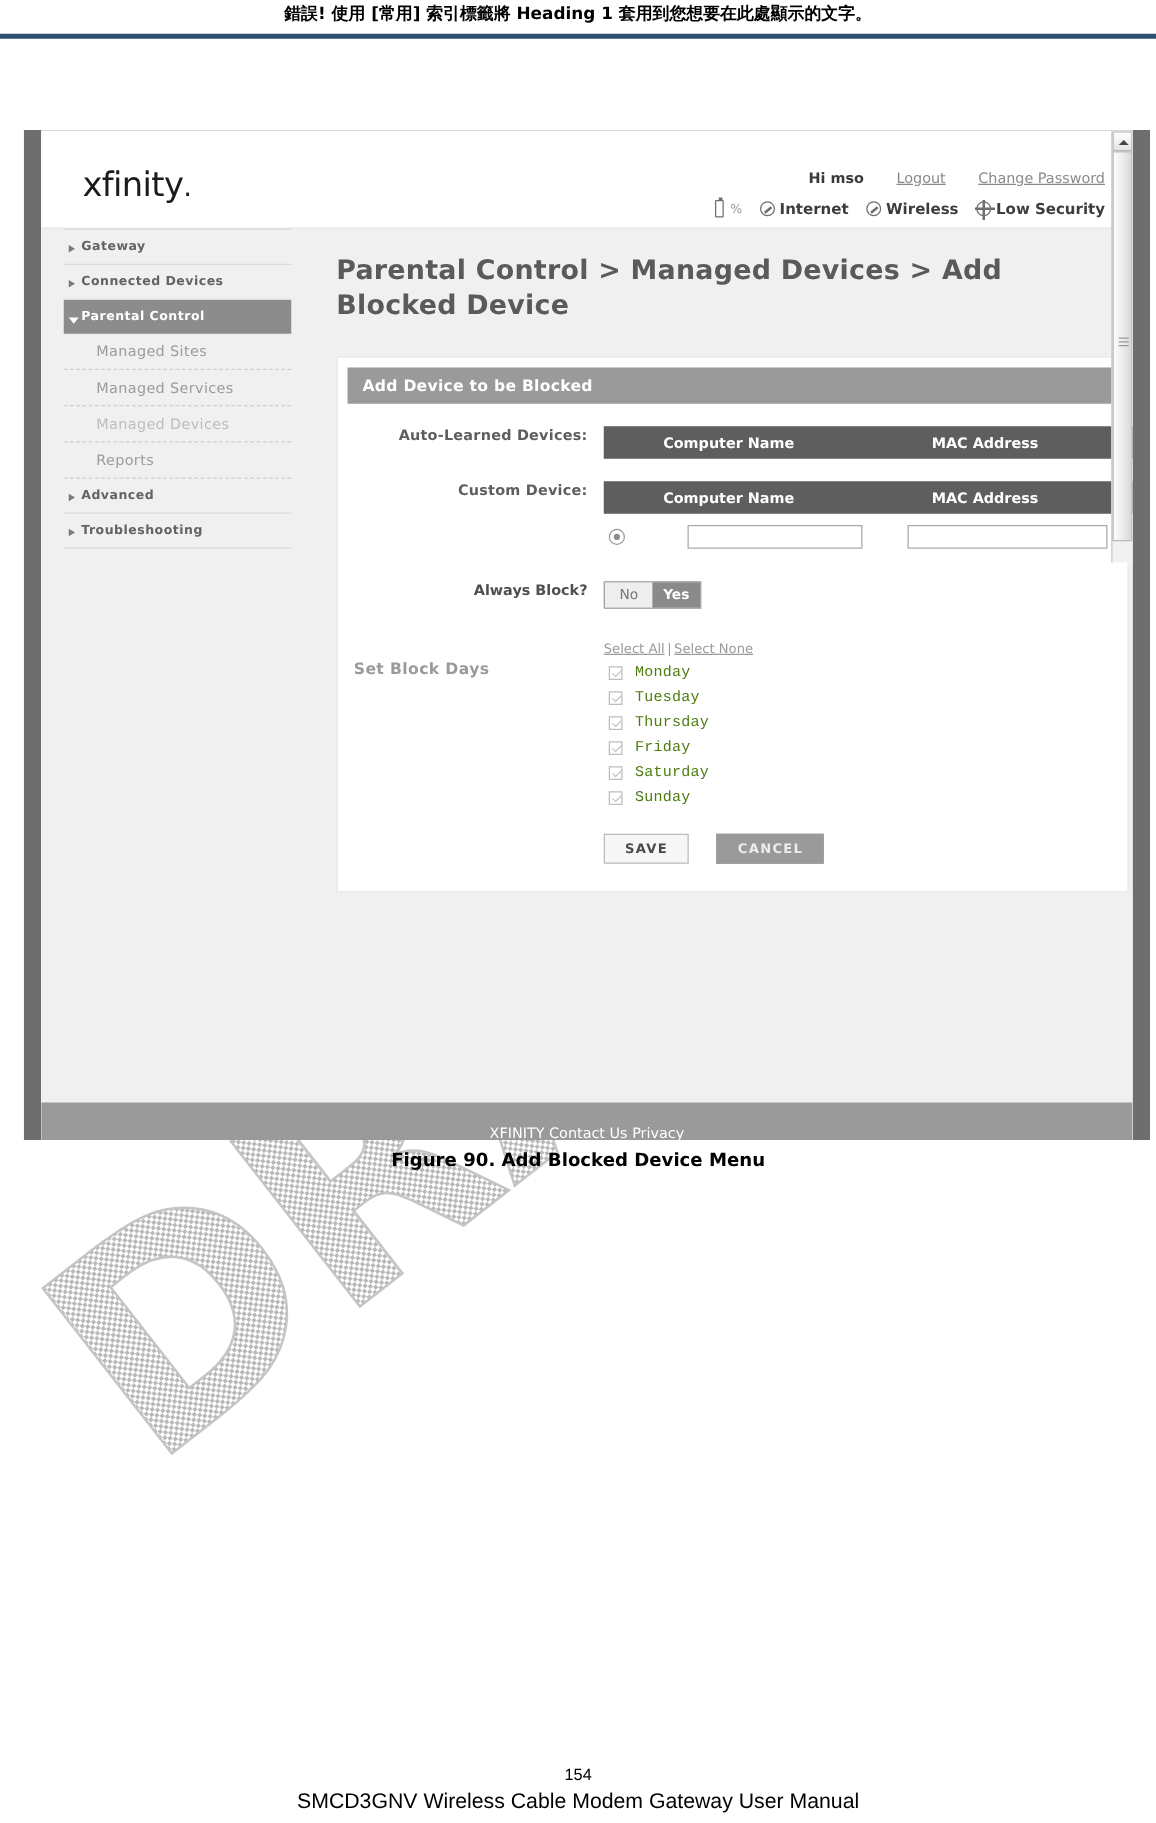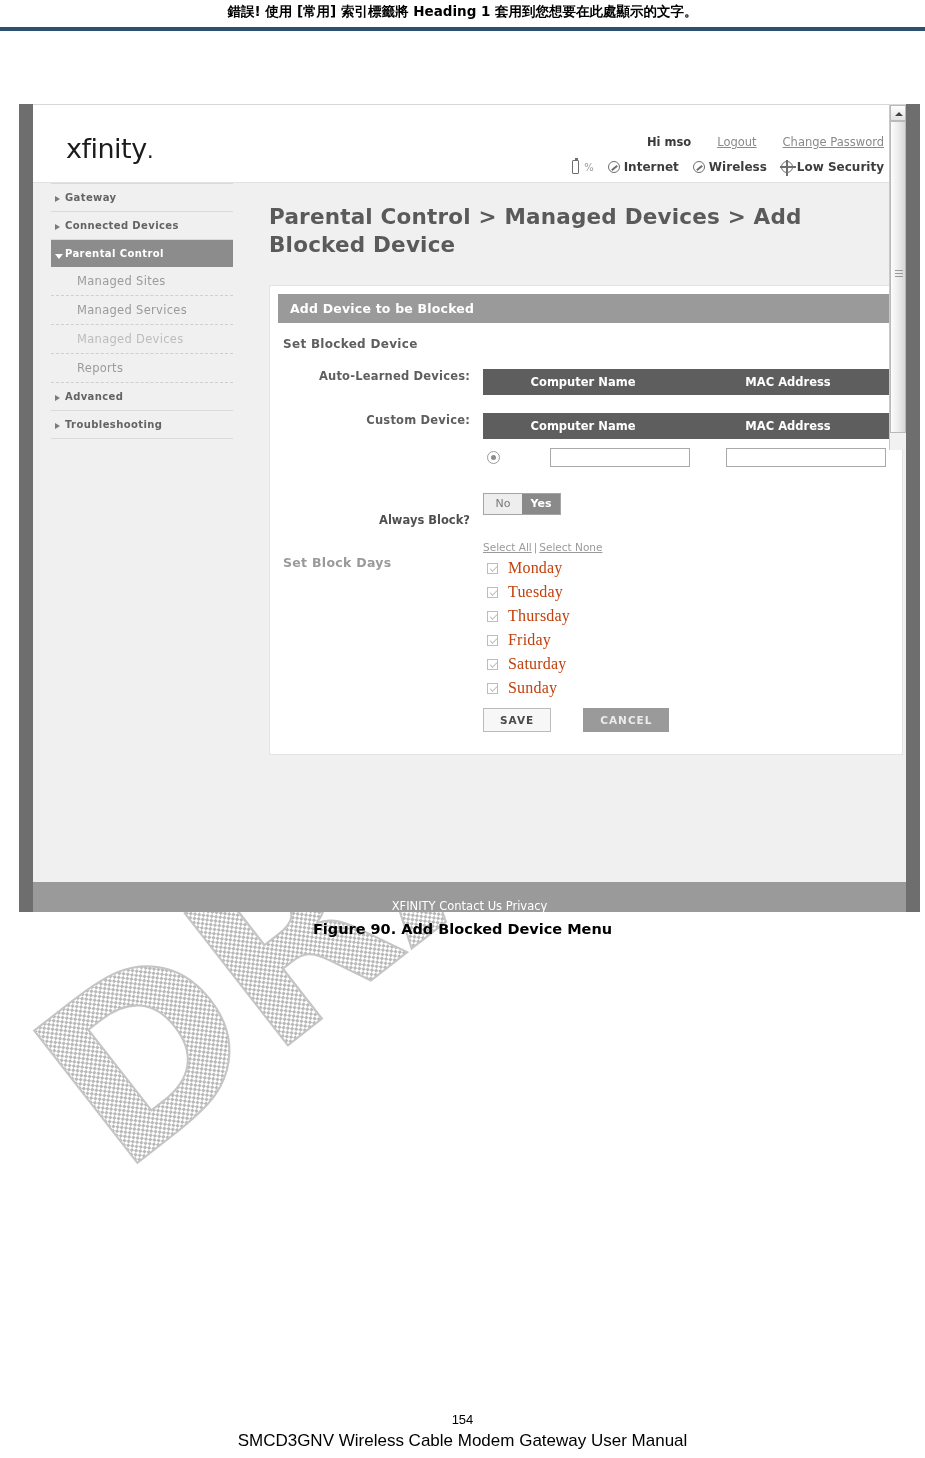--- a/index.html
+++ b/index.html
@@ -285,21 +285,21 @@
   .txtbox.mac  { width:160px; margin-left:36px; }
 
   
   .ab-row {
     position:relative; margin-top:26px; height:22px;
   }
   .ab-label {
     position:absolute; left:0; width:200px; text-align:right;
     font-family:"DejaVu Sans", sans-serif;
     font-size:11.5px; font-weight:bold; color:#4f4f4f;
-    top:20px;
+    top:0;
   }
   .toggle {
     position:absolute; left:213px; top:0;
     display:flex; border:1px solid #a5a5a5; background:#bfbfbf;
   }
   .toggle div {
     width:38px; height:20px; line-height:20px; text-align:center;
     font-family:"DejaVu Sans", sans-serif;
     font-size:11px; cursor:pointer;
   }
@@ -328,27 +328,27 @@
   .day .cb {
     width:11px;height:11px;border:1px solid #bdbdbd;background:#fff;
     position:relative; flex:0 0 auto;
   }
   .day .cb:after{
     content:"";position:absolute;left:2px;top:2px;
     width:6px;height:3px;border-left:1.5px solid #c2c2c2;
     border-bottom:1.5px solid #c2c2c2;transform:rotate(-45deg);
   }
   .day label {
-    font-family:Liberation Serif, serif;
-    font-size:16px; color:#c2410c;
+    font-family:Liberation Mono, monospace;
+    font-size:12px; color:#4d7c0f;
     letter-spacing:0.2px;
   }
 
   
-  .btn-row { margin-top:11px; margin-left:213px; display:flex; gap:32px; }
+  .btn-row { margin-top:22px; margin-left:213px; display:flex; gap:22px; }
   .btn {
     font-family:"DejaVu Sans", sans-serif;
     font-size:10.5px; font-weight:bold; letter-spacing:1px;
     padding:5px 16px; cursor:pointer;
   }
   .btn.save   { background:#f7f7f7; border:1px solid #bbbbbb; color:#4a4a4a; }
   .btn.cancel { background:#9a9a9a; border:1px solid #9a9a9a; color:#ececec; }
 
   
   .page-footer {
@@ -474,21 +474,20 @@
           <span class="caret"></span>
           <span>Troubleshooting</span>
         </div>
       </nav>
 
       <main class="main">
         <h1 class="page-title">Parental Control &gt; Managed Devices &gt; Add Blocked Device</h1>
 
         <section class="card">
           <div class="card-head">Add Device to be Blocked</div>
-          <div class="section-label">Set Blocked Device</div>
 
           <div class="field-row">
             <div class="field-label">Auto-Learned Devices:</div>
             <div class="tbl-head wide">
               <div class="th-name">Computer Name</div>
               <div class="th-mac">MAC Address</div>
             </div>
           </div>
 
           <div class="field-row">

